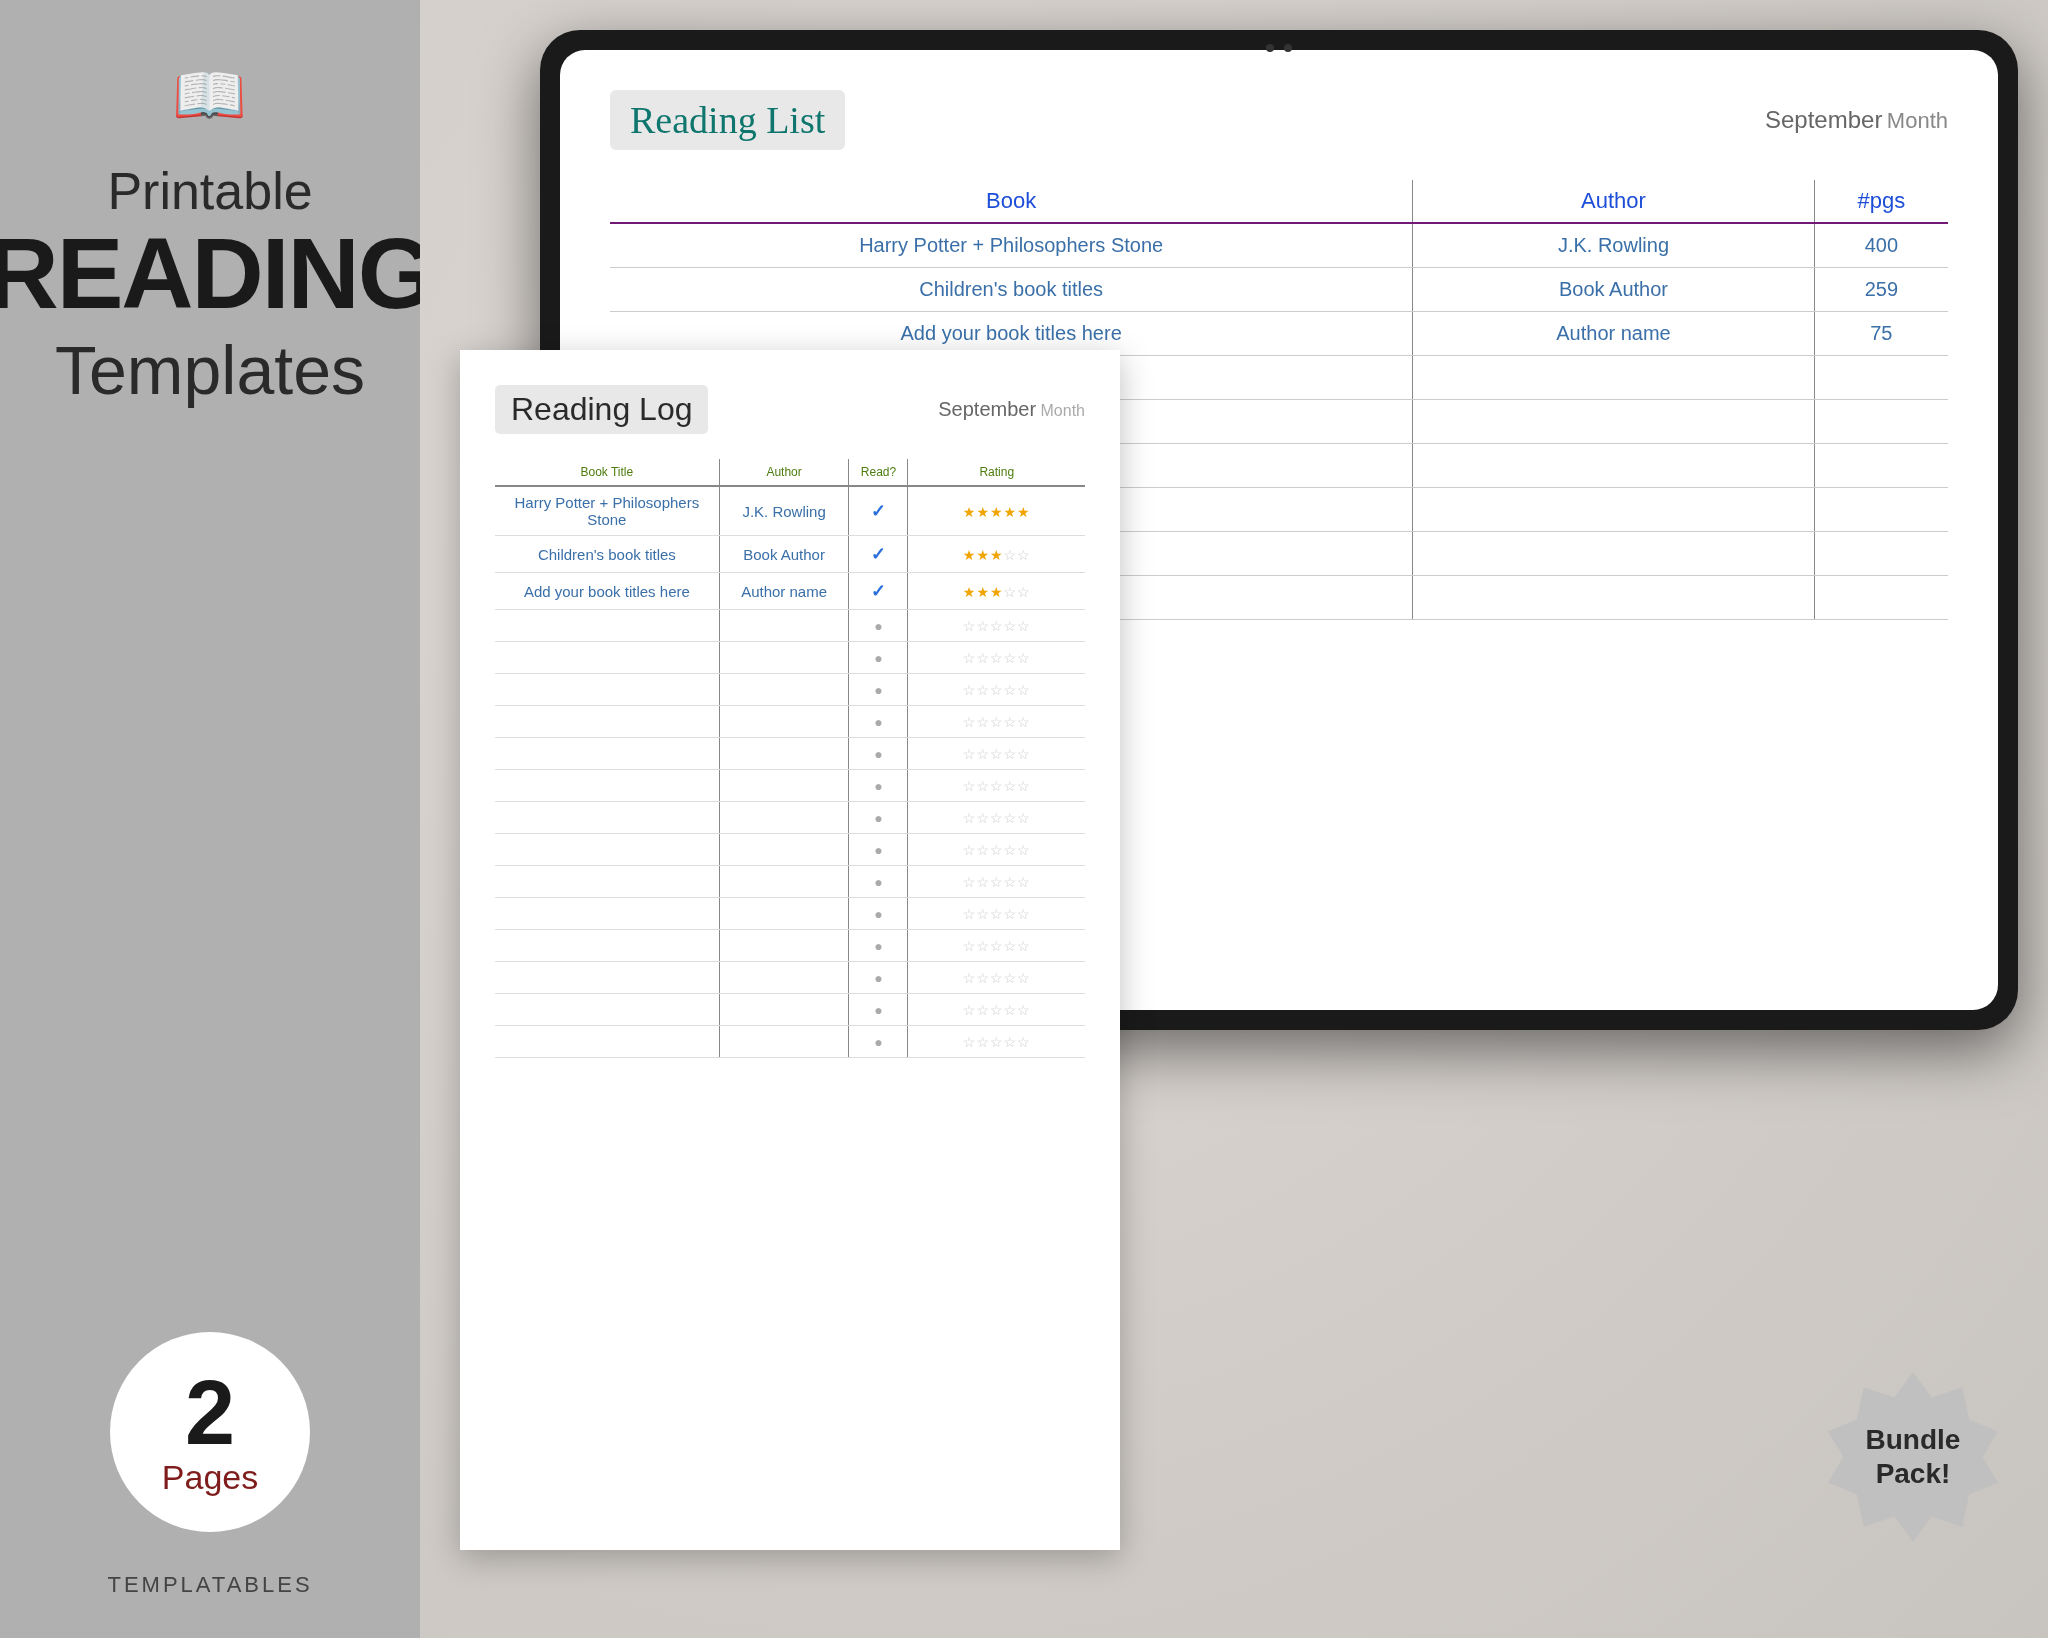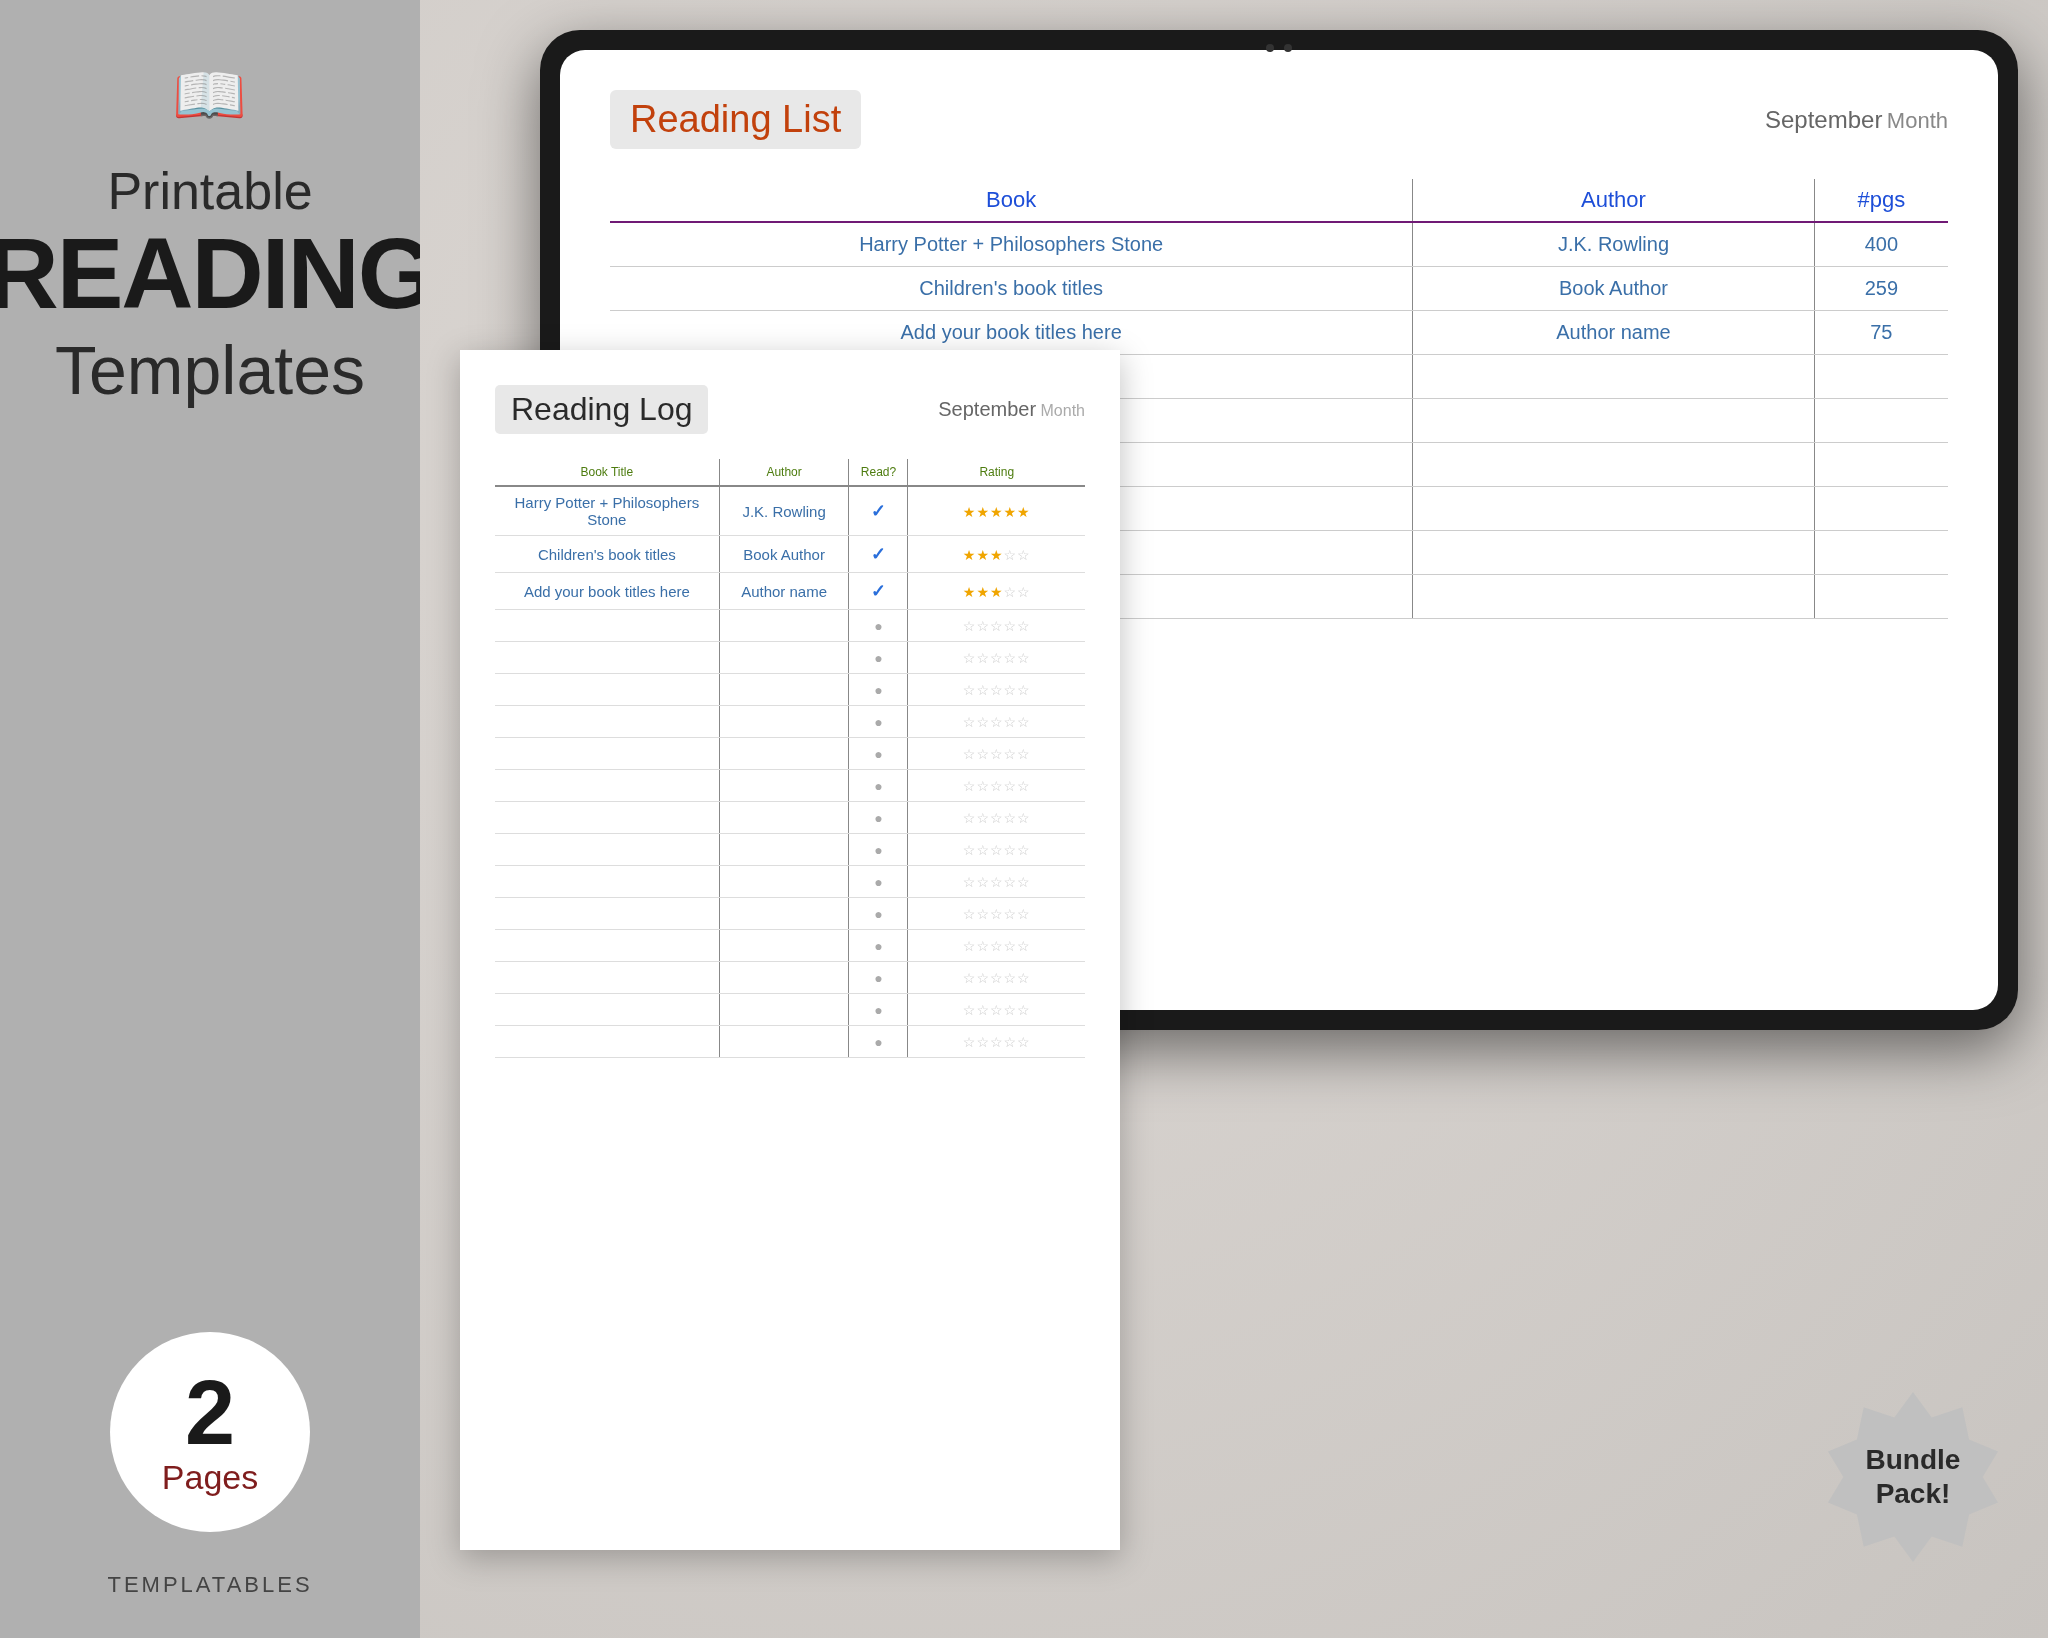--- a/index.html
+++ b/index.html
@@ -155,23 +155,23 @@
       margin-bottom: 30px;
     }
 
     .page-title-box {
       background: #e8e8e8;
       padding: 8px 20px;
       border-radius: 6px;
     }
 
     .page-title-text {
-      font-family: Liberation Sans, sans-serif;
+      font-family: Liberation Serif, serif;
       font-size: 38px;
-      color: #c2410c;
+      color: #0f766e;
       text-align: right;
     }
 
     .month-text {
       font-family: 'Comic Sans MS', cursive, sans-serif;
       font-size: 24px;
       color: #666;
     }
 
     .month-label {
@@ -303,21 +303,21 @@
     }
 
     .radio-dot {
       color: #aaa;
       font-size: 14px;
     }
 
     
     .bundle-badge {
       position: absolute;
-      bottom: 76px;
+      bottom: 96px;
       right: 50px;
       width: 170px;
       height: 170px;
       background: #c0c0c0;
       display: flex;
       align-items: center;
       justify-content: center;
       text-align: center;
       clip-path: polygon(50% 0%, 61% 15%, 79% 9%, 83% 28%, 100% 35%, 91% 50%, 100% 65%, 83% 72%, 79% 91%, 61% 85%, 50% 100%, 39% 85%, 21% 91%, 17% 72%, 0% 65%, 9% 50%, 0% 35%, 17% 28%, 21% 9%, 39% 15%);
       z-index: 100;

